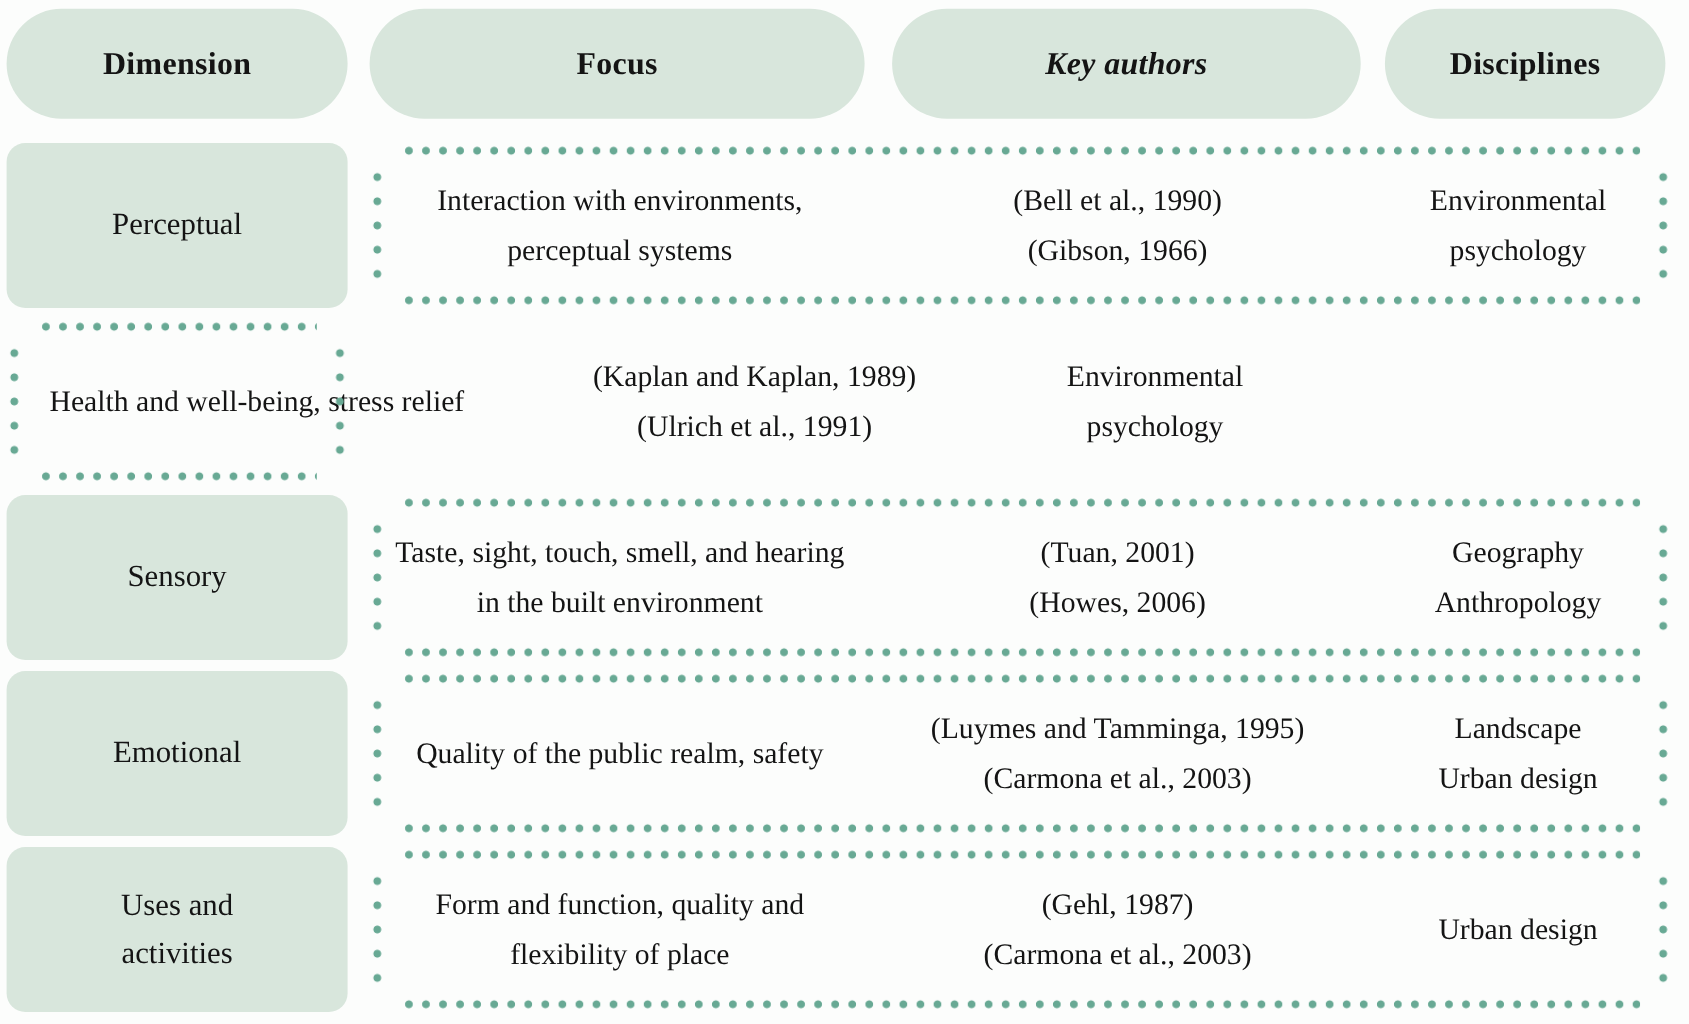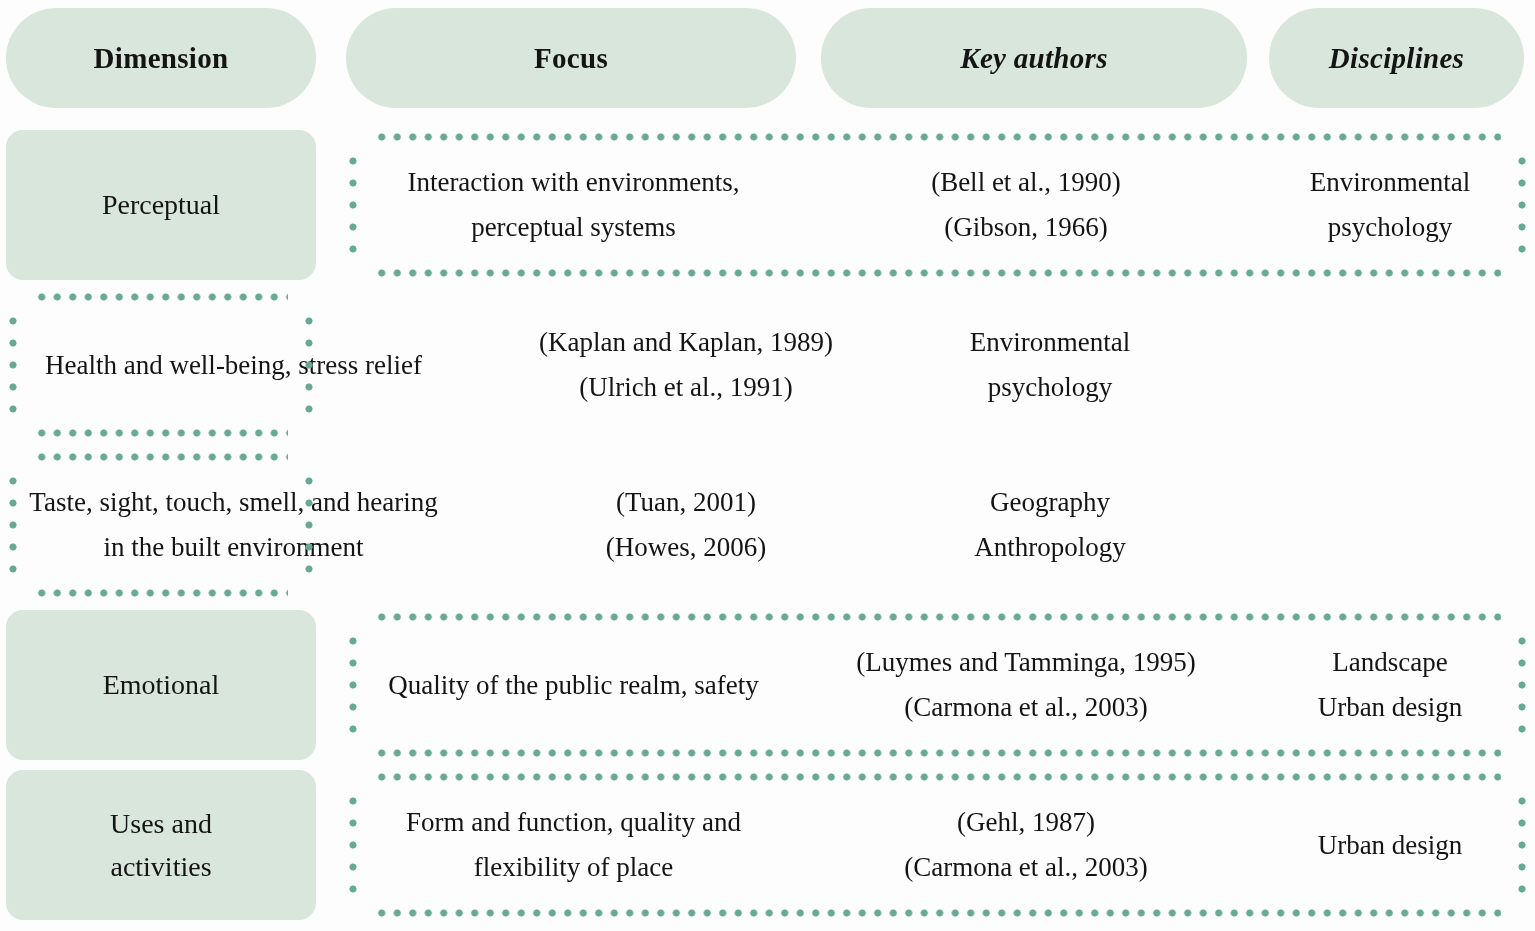--- a/index.html
+++ b/index.html
@@ -8,21 +8,21 @@
     background: #fcfdfc;
     font-family: "Liberation Serif", "DejaVu Serif", serif;
     color: #141414;
     overflow: hidden;
   }
   .figure { width: 1535px; height: 931px; padding: 8px 6px 0 6px; }
 
   .grid-row {
     display: grid;
     grid-template-columns: 310px 1183px;
-    column-gap: 30px;
+    column-gap: 20px;
   }
   .header-row { height: 100px; margin-bottom: 22px; }
   .data-row   { height: 150px; margin-bottom: 10px; }
 
   .right-cols {
     display: grid;
     grid-template-columns: 455px 450px 278px;
   }
 
   .pill {
@@ -33,21 +33,21 @@
     text-align: center;
   }
   .header-pill {
     border-radius: 50px;
     font-weight: bold;
     font-size: 29px;
     letter-spacing: 0.3px;
   }
   .pill-focus   { margin-right: 5px; font-family: Liberation Serif, serif; }
   .pill-authors { margin: 0 4px 0 20px; font-style: italic; }
-  .pill-disc    { margin: 0 5px 0 18px; font-style: italic; }
+  .pill-disc    { margin: 0 5px 0 18px; }
 
   .dim-pill {
     border-radius: 17px;
     font-size: 28px;
     line-height: 1.55;
   }
   .narrow-label { display: inline-block; max-width: 155px; }
 
   .dotbox {
     position: relative;
@@ -143,20 +143,23 @@
         <span class="line">(Kaplan and Kaplan, 1989)</span>
         <span class="line">(Ulrich et al., 1991)</span>
       </div>
       <div class="cell">
         <span class="line">Environmental psychology</span>
       </div>
     </div>
   </div>
 
   <div class="grid-row data-row">
+    <div class="pill dim-pill">
+      <span>Sensory</span>
+    </div>
     <div class="dotbox">
       <div class="cell">
         <span class="line">Taste, sight, touch, smell, and hearing in the built environment</span>
       </div>
       <div class="cell">
         <span class="line">(Tuan, 2001)</span>
         <span class="line">(Howes, 2006)</span>
       </div>
       <div class="cell">
         <span class="line">Geography</span>

